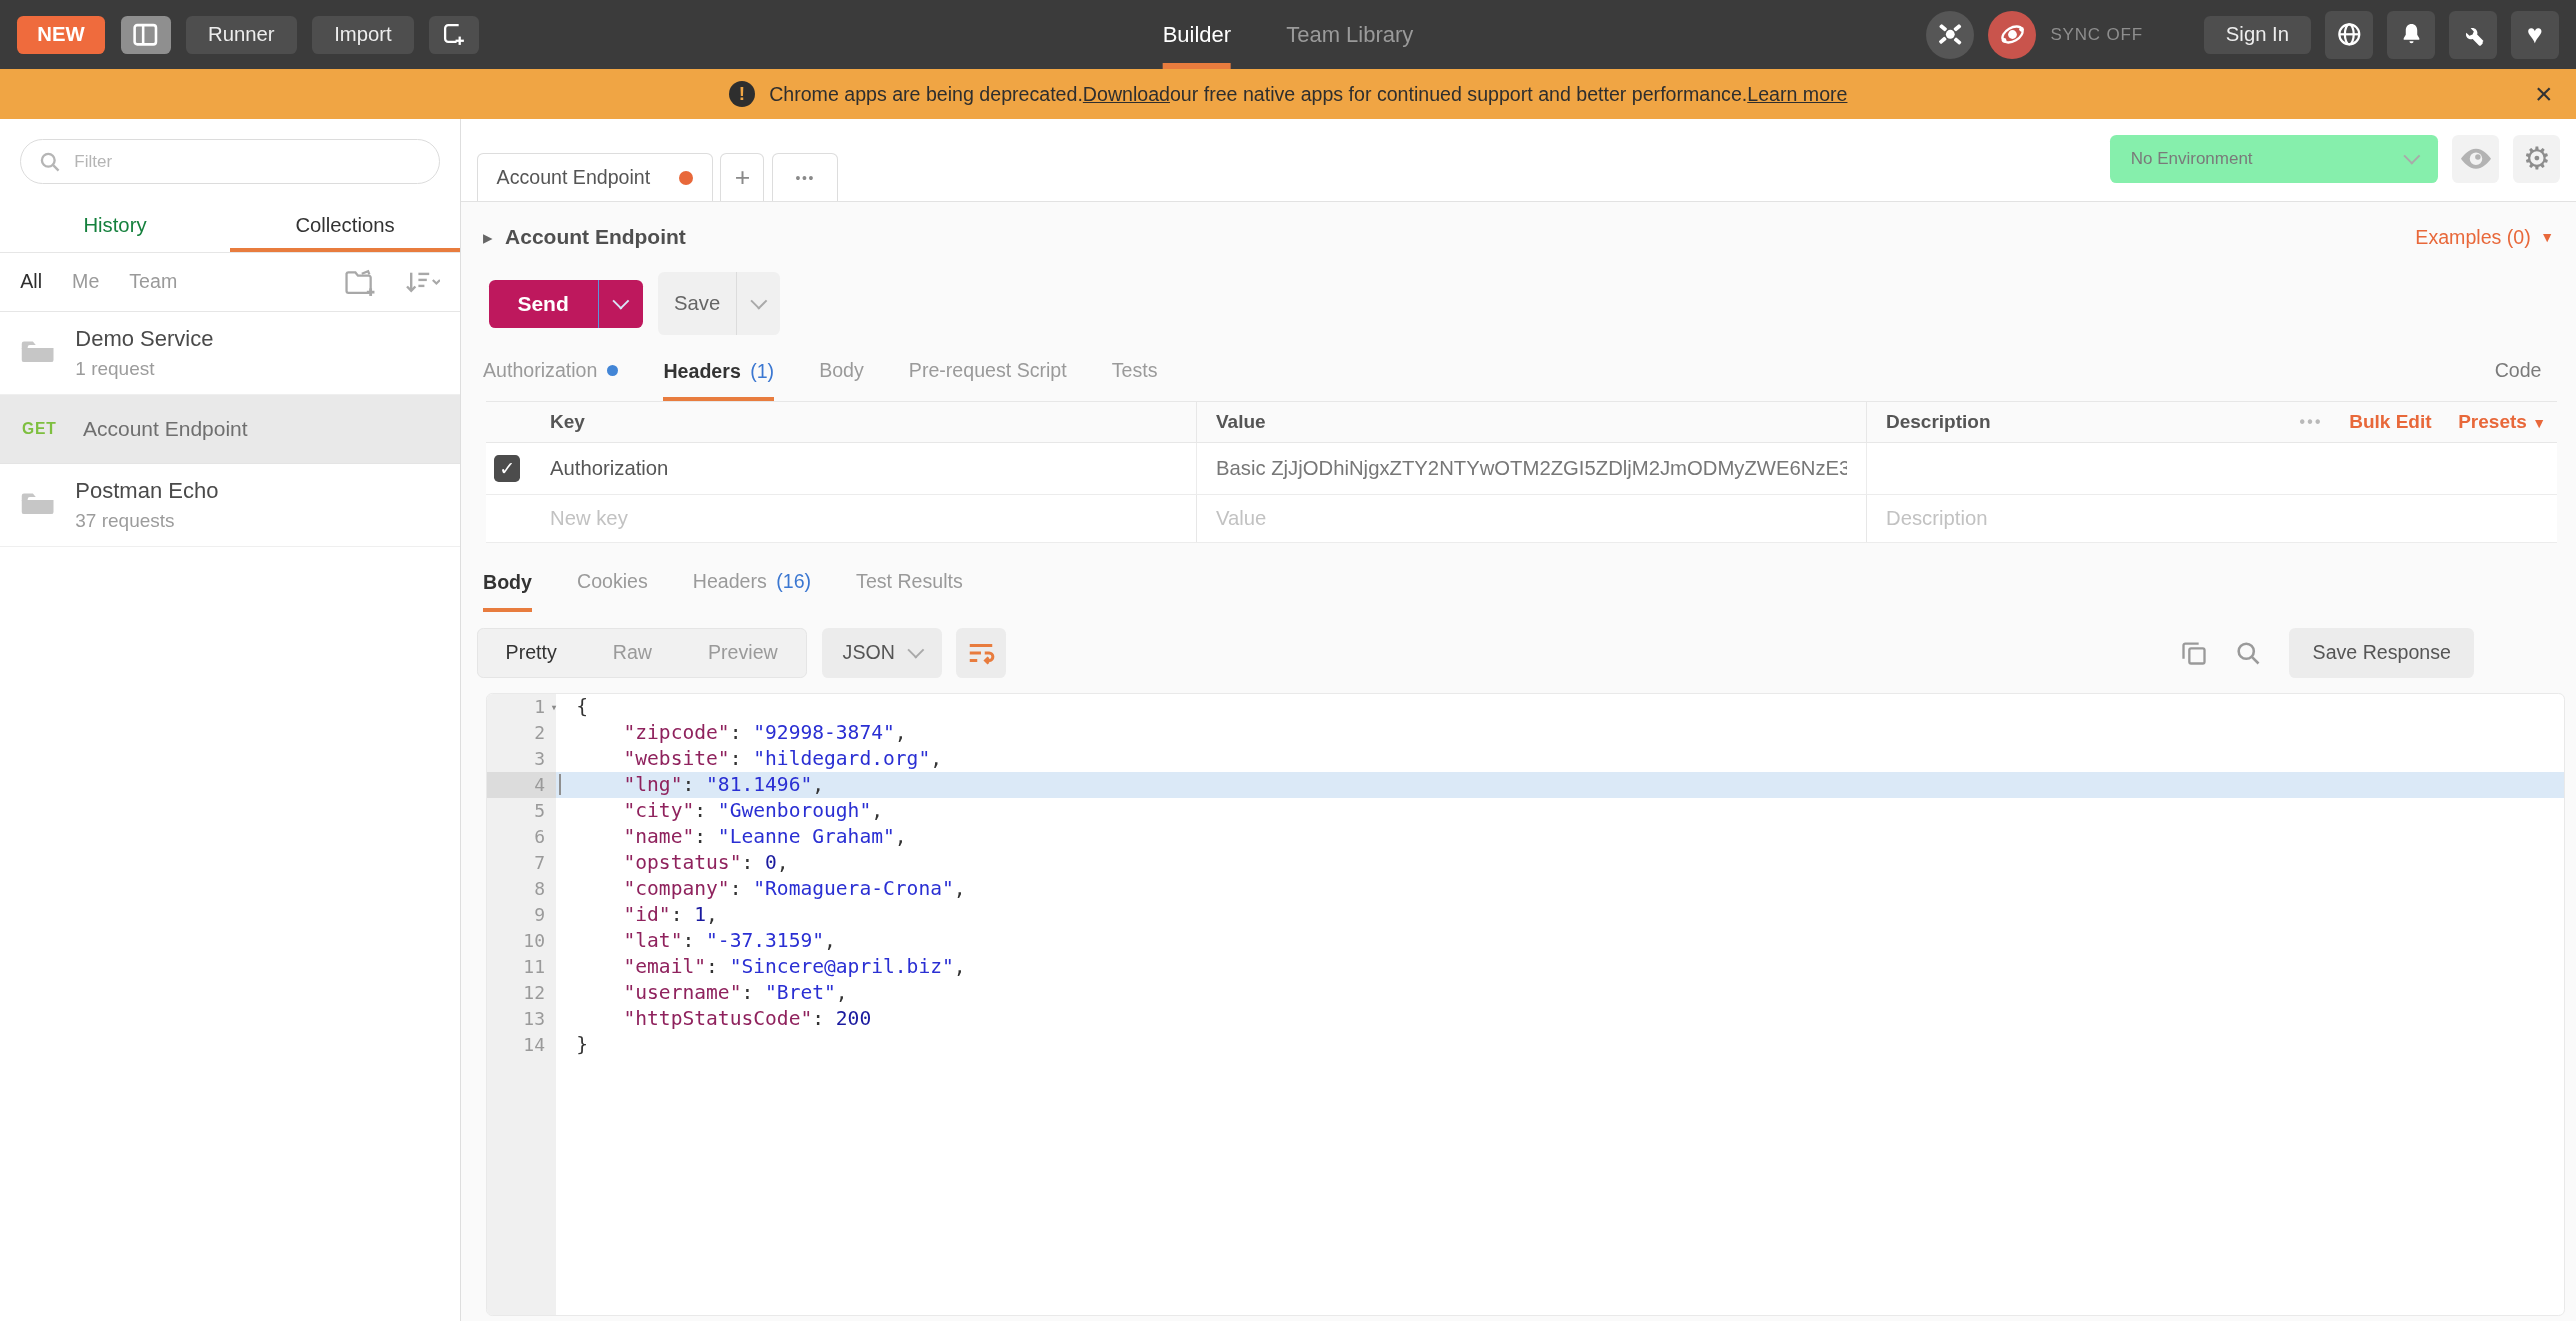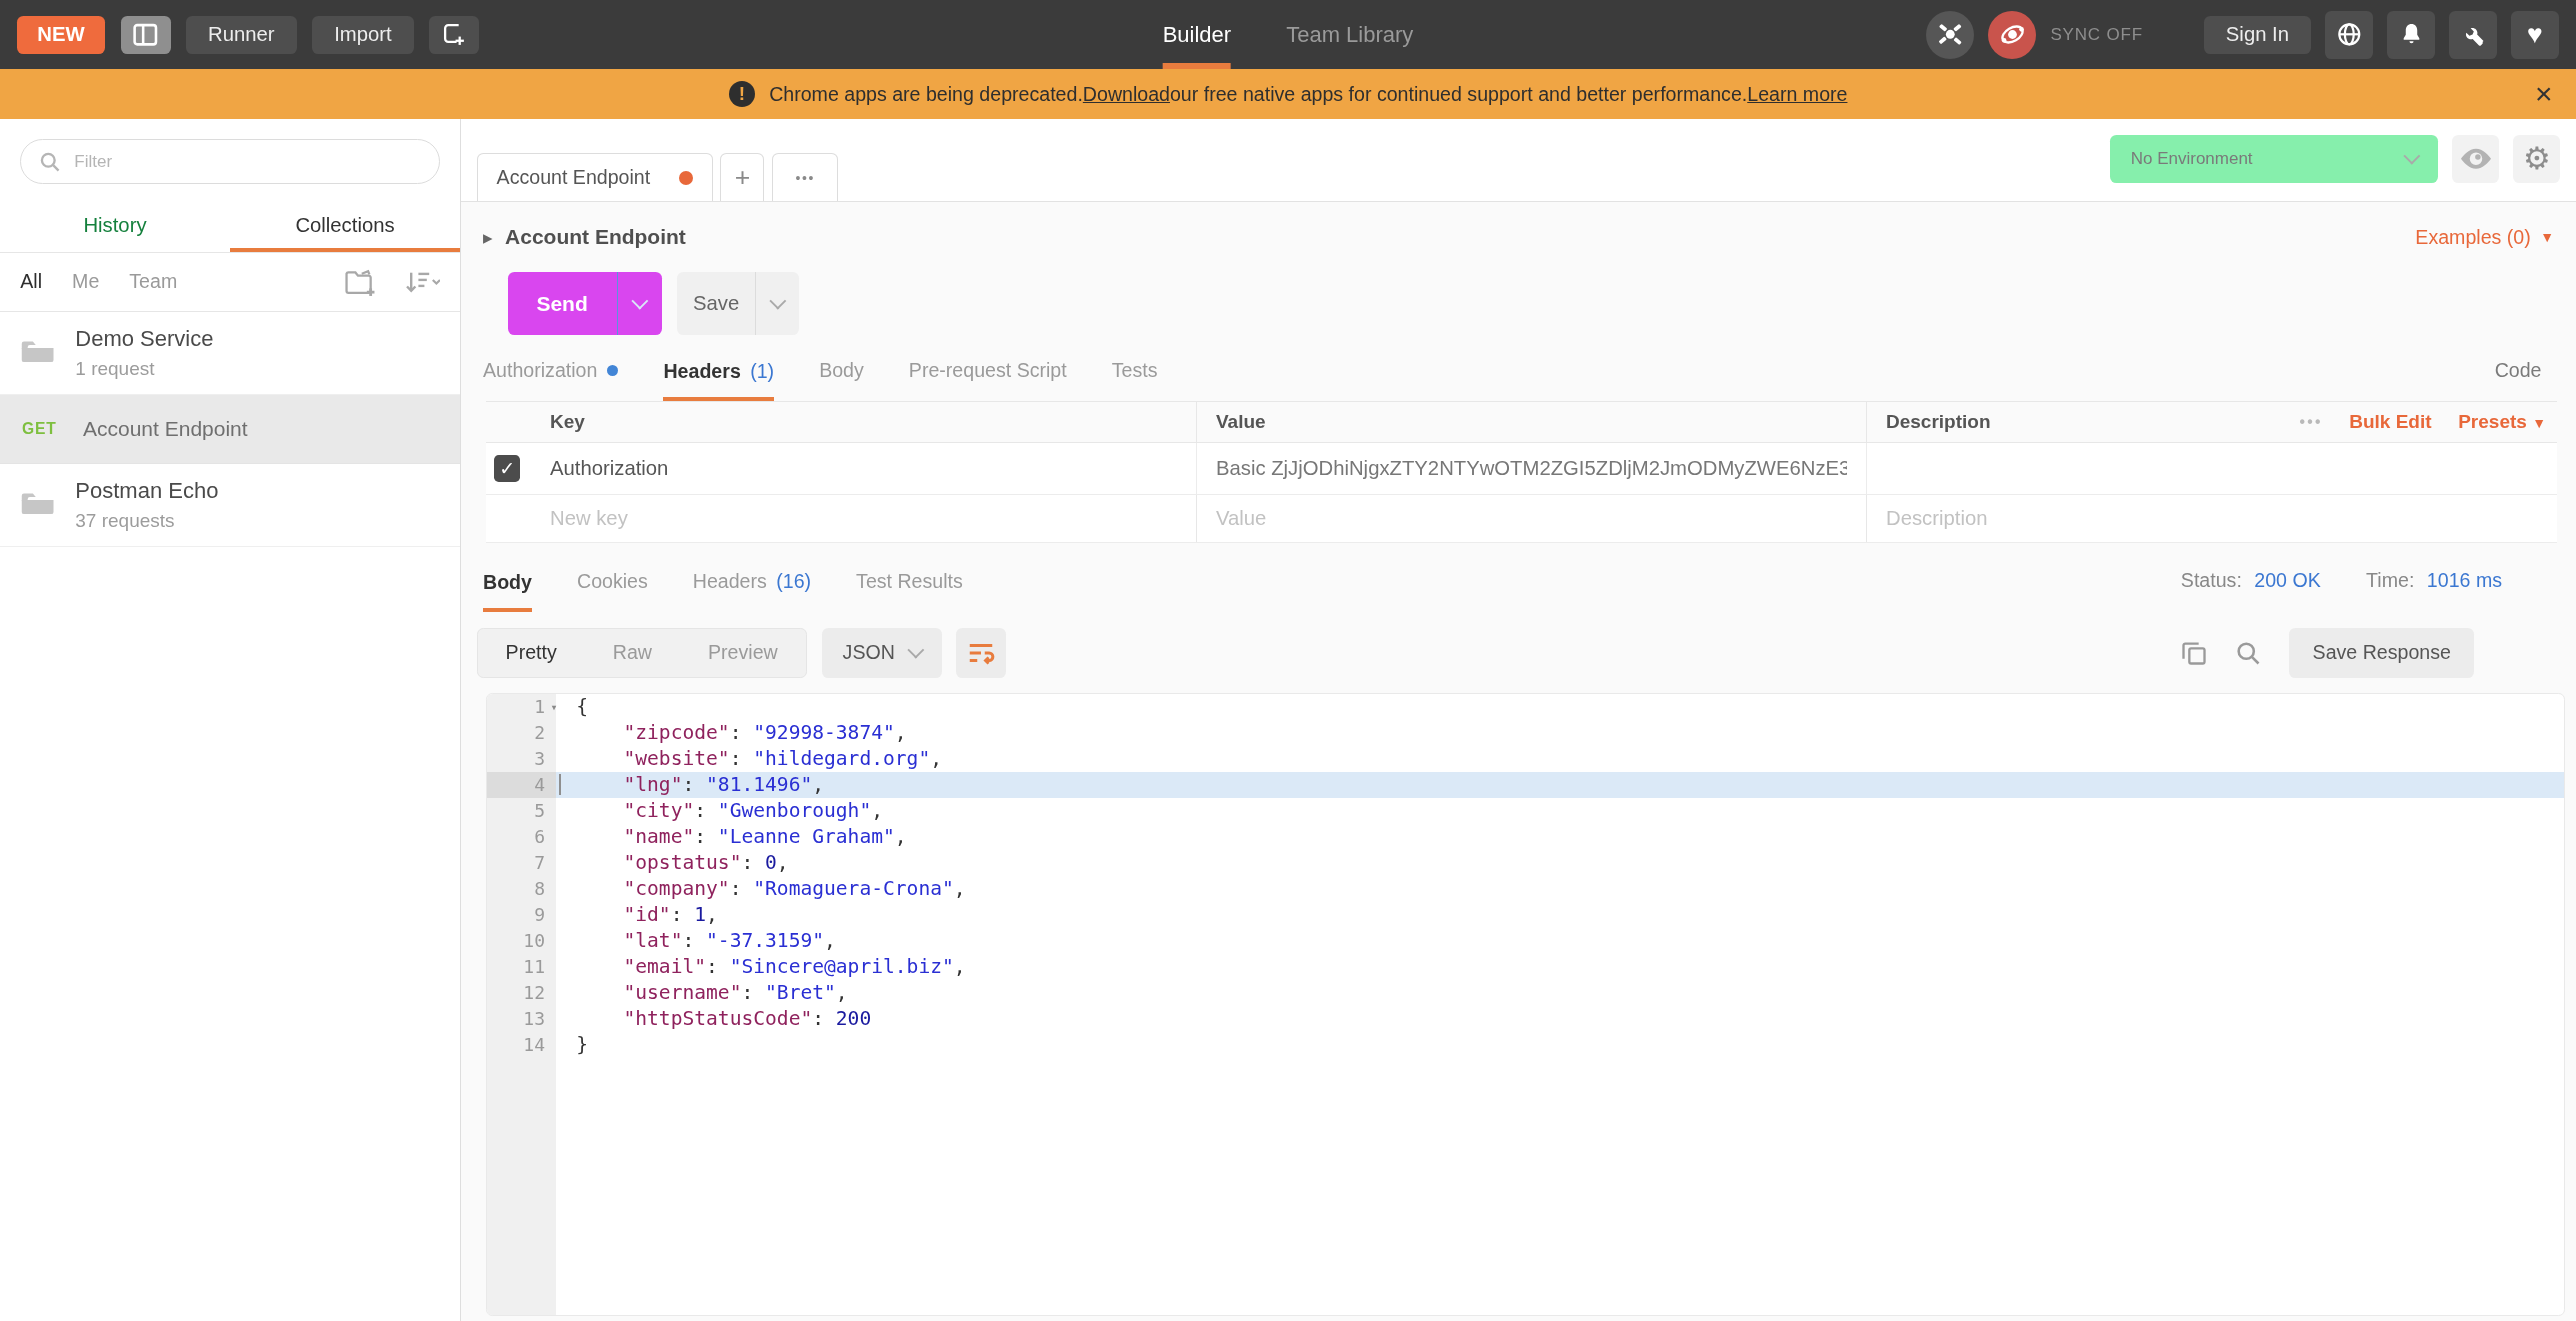--- a/index.html
+++ b/index.html
@@ -73,21 +73,21 @@
   .req-title { font-size: 21px; font-weight: 600; color: #4f4f4f; }
   .examples { margin-left: auto; color: #e8683a; font-size: 19.6px; cursor: pointer; display: flex; align-items: center; gap: 9.4px; }
   .tri-down { font-size: 14px; }
 
   .url-row { display: flex; align-items: center; margin: 0 36px 0 15.6px; height: 63px; flex: none; }
   .url-box { flex: 1; display: flex; align-items: stretch; background: #f0f0f0; border: 1.6px solid #e2e2e2; border-radius: 6.3px; height: 63px; }
   .method-seg { width: 180px; display: flex; align-items: center; justify-content: center; gap: 14px; font-size: 20.3px; color: #7d7d7d; border-right: 1.6px solid #e0e0e0; cursor: pointer; flex: none; }
   .url-input { flex: 1; display: flex; align-items: center; min-width: 0; }
   .url-input input { width: 100%; border: none; outline: none; background: transparent; font-size: 20.3px; color: #555; padding: 0 23.5px; font-family: inherit; }
   .params-seg { width: 124px; display: flex; align-items: center; justify-content: center; border-left: 1.6px solid #e0e0e0; font-size: 19.6px; color: #666; cursor: pointer; flex: none; }
-  .send-btn { margin-left: 31px; height: 63px; background: #d946ef; border-radius: 6.3px; display: flex; color: #fff; cursor: pointer; flex: none; }
+  .send-btn { margin-left: 12px; height: 48px; background: #be185d; border-radius: 6.3px; display: flex; color: #fff; cursor: pointer; flex: none; }
   .send-main { width: 109px; display: flex; align-items: center; justify-content: center; font-size: 21px; font-weight: 600; }
   .send-arrow { width: 45px; border-left: 1.6px solid #5a93dd; display: flex; align-items: center; justify-content: center; }
   .send-arrow .chev { border-color: #d9e6f8; margin: -5.5px 0 0; }
   .save-btn { margin-left: 15.6px; height: 63px; background: #f0f0f0; border-radius: 6.3px; display: flex; color: #666; cursor: pointer; flex: none; }
   .save-main { width: 78px; display: flex; align-items: center; justify-content: center; font-size: 20.3px; }
   .save-arrow { width: 44px; border-left: 1.6px solid #dcdcdc; display: flex; align-items: center; justify-content: center; }
 
   .reqtabs-row { display: flex; align-items: flex-end; padding: 0 22px; height: 66px; flex: none; }
   .rtab { font-size: 19.6px; color: #9a9a9a; margin-right: 45px; padding-bottom: 19px; cursor: pointer; display: flex; align-items: center; gap: 9.4px; }
   .rtab.active { color: #333; font-weight: 600; border-bottom: 4.7px solid #e87c3e; padding-bottom: 14px; }
@@ -411,27 +411,20 @@
       </div>
 
       <div class="resp-tabs">
         <span class="rtab active">Body</span>
         <span class="rtab">Cookies</span>
         <span class="rtab">
           <span>Headers</span>
           <span class="count-blue">(16)</span>
         </span>
         <span class="rtab">Test Results</span>
-        <div class="resp-status">
-          <span>Status:</span>
-          <span class="blue-val">200 OK</span>
-          <span class="gap40"></span>
-          <span>Time:</span>
-          <span class="blue-val">1016 ms</span>
-        </div>
       </div>
 
       <div class="resp-toolbar">
         <div class="seg">
           <span class="seg-item active">Pretty</span>
           <span class="seg-item">Raw</span>
           <span class="seg-item">Preview</span>
         </div>
         <div class="fmt-select">
           <span>JSON</span>

